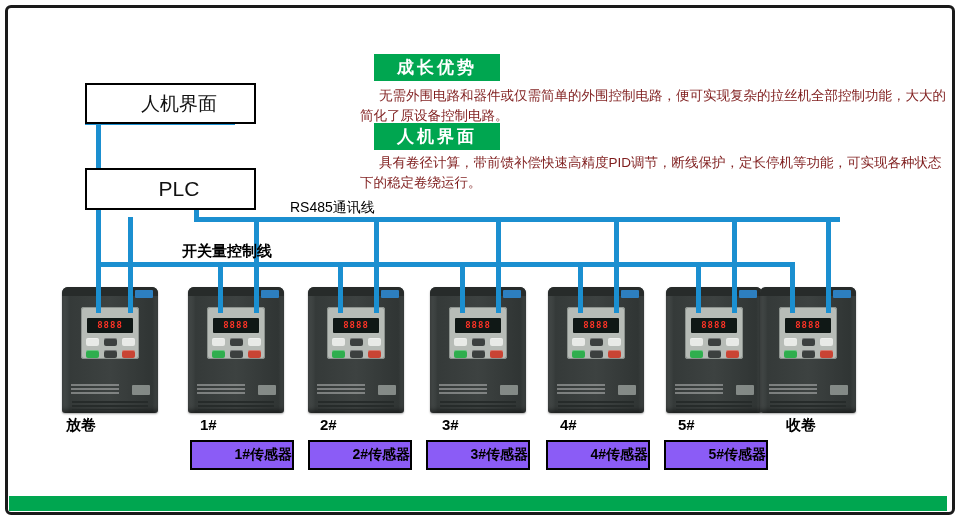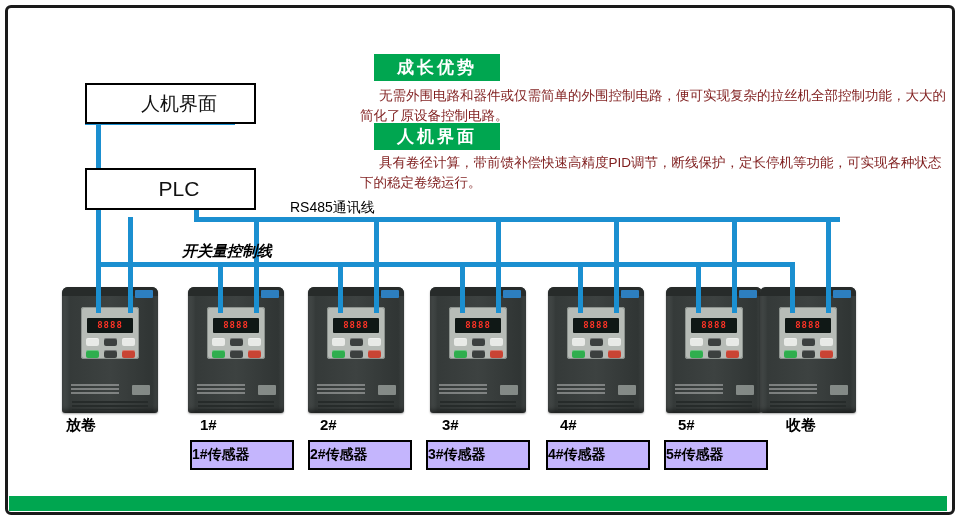--- a/index.html
+++ b/index.html
@@ -10,21 +10,21 @@
   .wire{position:absolute;background:#1b8fd0;z-index:5;}
 
   .box{position:absolute;background:#fff;border:2px solid #000;display:flex;align-items:center;justify-content:center;color:#111;z-index:6;padding-left:17px;}
   .hmi{left:85px;top:83px;width:150px;height:37px;font-size:19px;}
   .plc{left:85px;top:168px;width:150px;height:38px;font-size:21px;}
 
   .adv-title{position:absolute;width:126px;height:27px;background:#00a650;color:#fff;font-weight:bold;font-size:17px;display:flex;align-items:center;justify-content:center;letter-spacing:3px;z-index:6;}
   .adv-body{position:absolute;width:588px;font-size:13.5px;line-height:1.5;color:#7f1d1d;text-indent:1.4em;z-index:6;}
 
   .bus-label{position:absolute;font-size:14px;color:#000;z-index:6;}
-  .bus-label.dio{font-size:15px;font-weight:bold;font-style:italic;}
+  .bus-label.dio{font-size:15px;font-weight:bold;}
 
   .device{position:absolute;top:287px;width:96px;height:150px;z-index:1;}
   .inverter{position:absolute;top:0;left:0;width:96px;height:126px;border-radius:6px 6px 3px 3px;
     background:linear-gradient(90deg,#4a4f4e 0,#353a39 8%,#3d4241 50%,#303534 94%,#454a49 100%);
     box-shadow:inset 0 -3px 4px rgba(0,0,0,.45), 0 1px 2px rgba(0,0,0,.35);}
   .inv-cap{position:absolute;top:0;left:0;right:0;height:9px;background:#272b2a;border-radius:6px 6px 0 0;}
   .inv-sticker{position:absolute;top:3px;right:5px;width:18px;height:8px;background:#2d7fc0;border-radius:1px;}
   .inv-panel{position:absolute;left:19px;top:20px;width:58px;height:52px;background:#b7bcb7;border-radius:3px;box-shadow:inset 0 0 0 1px #8d938f;}
   .inv-display{margin:11px auto 0;width:46px;height:15px;background:#101816;border-radius:1px;color:#ff3326;
     font-family:"DejaVu Sans Mono",monospace;font-size:9px;font-weight:bold;line-height:15px;text-align:center;letter-spacing:1px;}
@@ -33,22 +33,22 @@
   .b.w{background:#e8eae7;}
   .b.green{background:#2fae4e;}
   .b.red{background:#c94434;}
   .inv-plate{position:absolute;left:9px;bottom:17px;width:48px;}
   .inv-plate i{display:block;height:2px;margin:2px 0;background:rgba(255,255,255,.35);}
   .inv-tag{position:absolute;right:8px;bottom:18px;width:18px;height:10px;background:#9fa5a1;opacity:.75;border-radius:1px;}
   .inv-vents{position:absolute;left:10px;right:10px;bottom:3px;height:9px;
     background:repeating-linear-gradient(180deg,#262b2a 0,#262b2a 2px,transparent 2px,transparent 4px);}
   .dev-label{position:absolute;top:129px;font-size:15px;font-weight:bold;color:#000;text-align:center;}
 
-  .sensor{position:absolute;top:440px;width:100px;height:26px;border:2px solid #000;background:#c4b5fd;
-    display:flex;align-items:center;justify-content:flex-start;font-size:14px;font-weight:bold;color:#000;z-index:6;}
+  .sensor{position:absolute;top:440px;width:100px;height:26px;border:2px solid #000;background:#8b5cf6;
+    display:flex;align-items:center;justify-content:flex-end;font-size:14px;font-weight:bold;color:#000;z-index:6;}
 
   .bottom-bar{position:absolute;left:9px;top:496px;width:938px;height:15px;background:#00a650;z-index:6;}
 </style>
 </head>
 <body>
 
 <div class="canvas">
   <div class="frame"></div>
 
   <div class="wire" style="left:85px;top:119px;width:150px;height:6px"></div>

